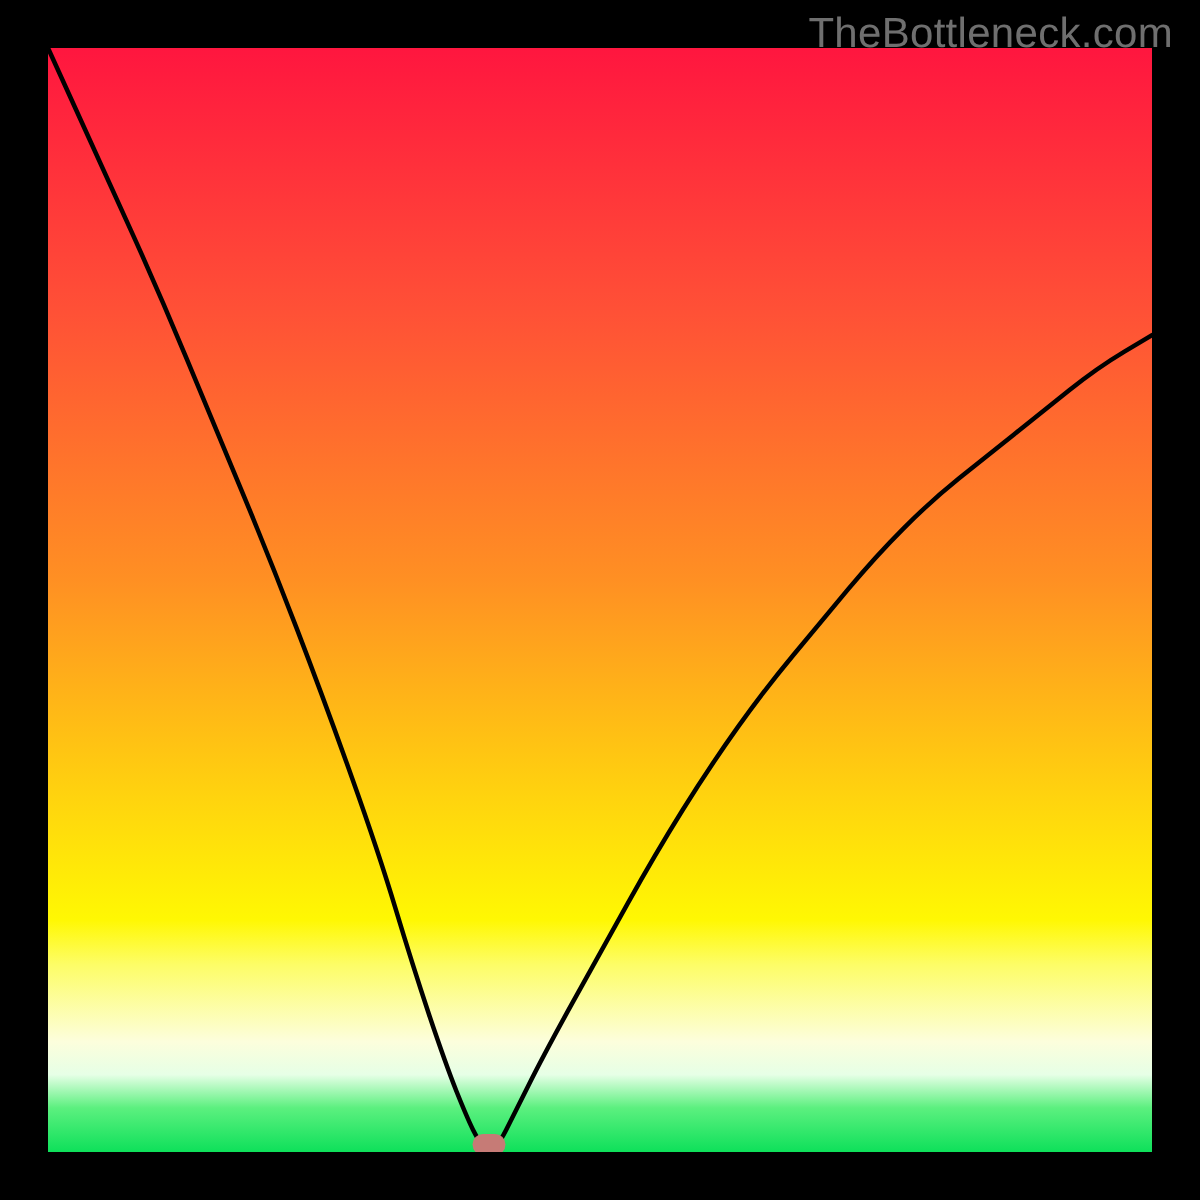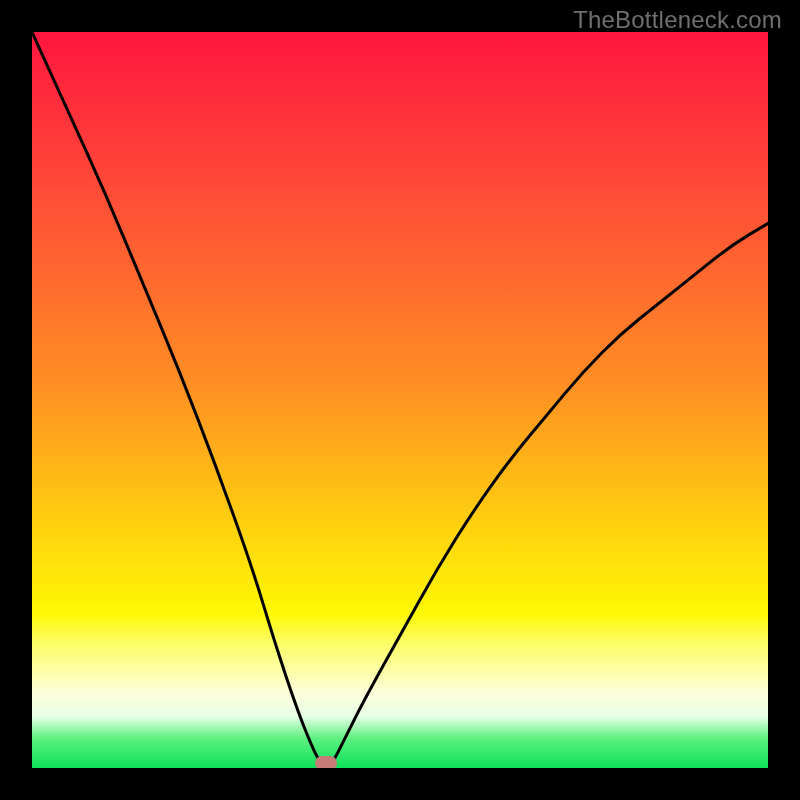--- a/index.html
+++ b/index.html
@@ -40,21 +40,21 @@
         #e6ffe6 93%,
         #5cf07f 96%,
         #0ee05a 100%
       );
   }
   .watermark {
     position: absolute;
     top: 6px;
     right: 18px;
     color: #6f6f6f;
-    font-size: 24px;
+    font-size: 28px;
     font-weight: 500;
     letter-spacing: 0.2px;
     user-select: none;
   }
   svg.curve {
     position: absolute;
     top: 0;
     left: 0;
     width: 736px;
     height: 736px;

